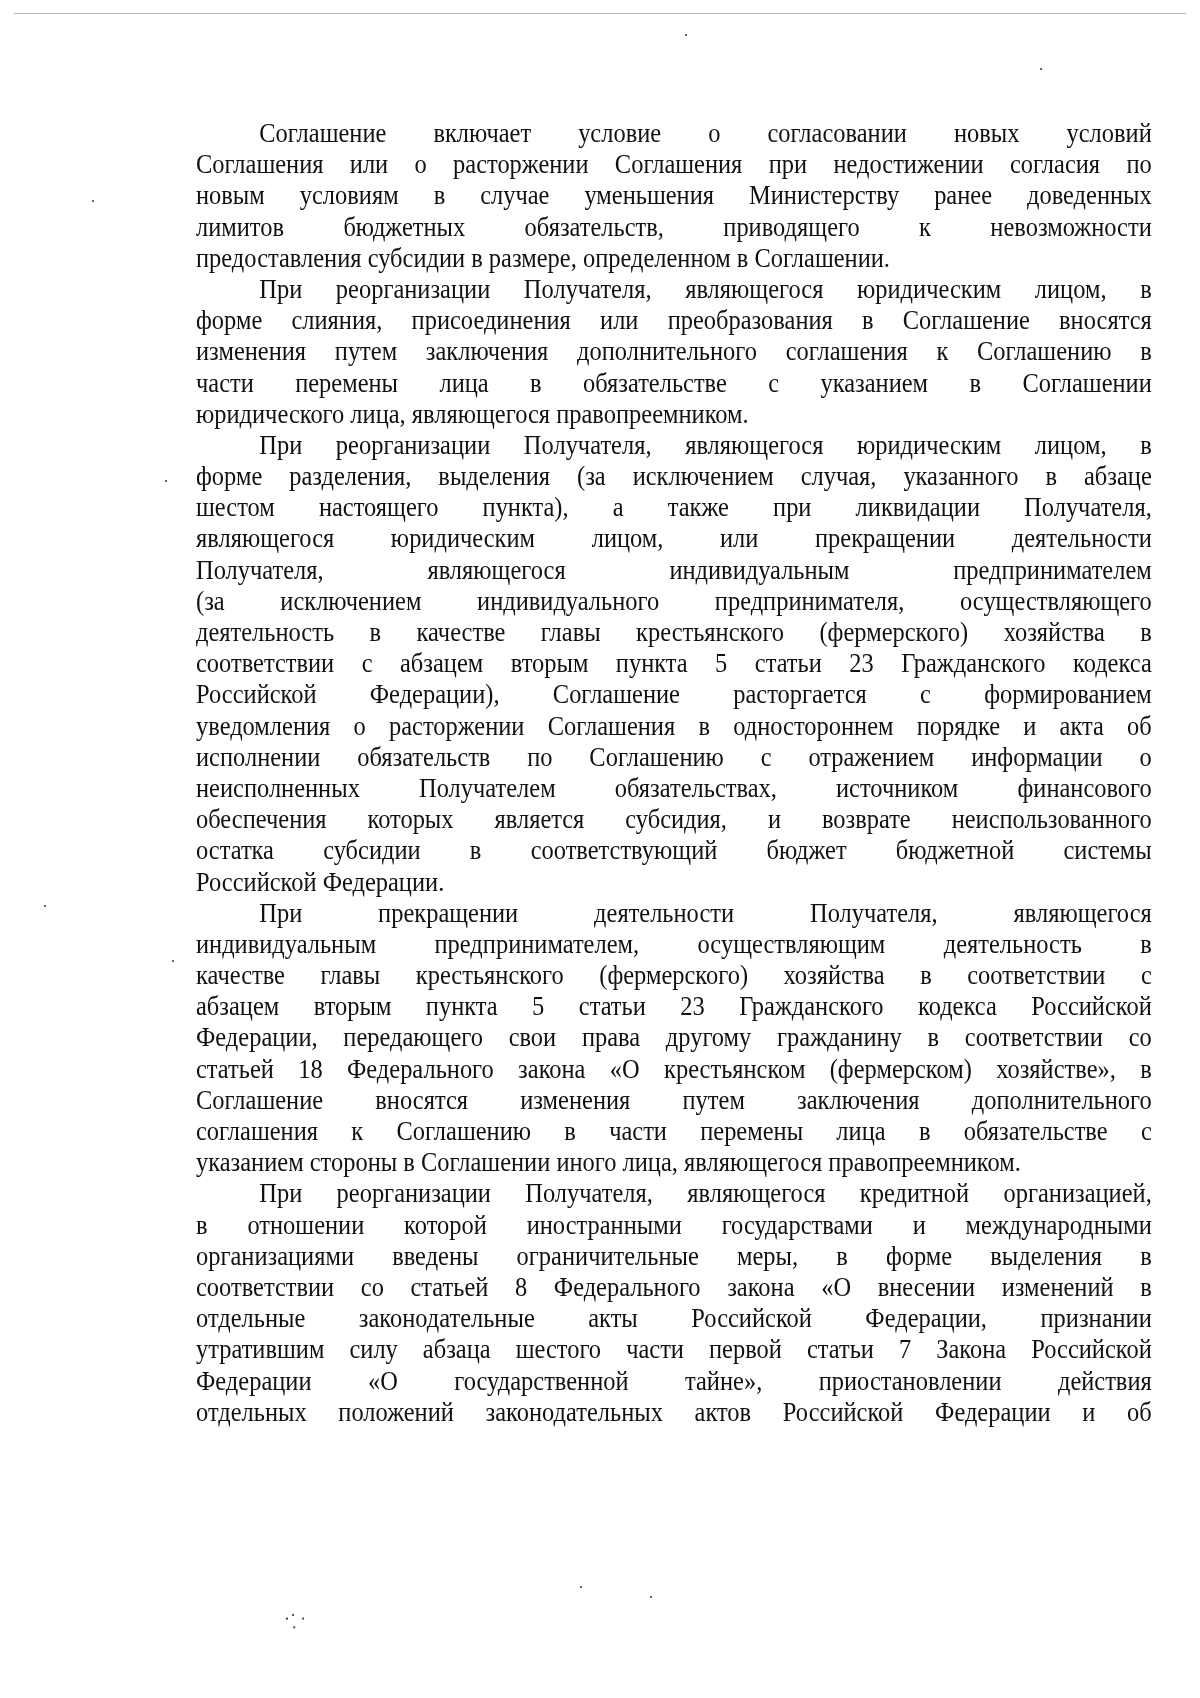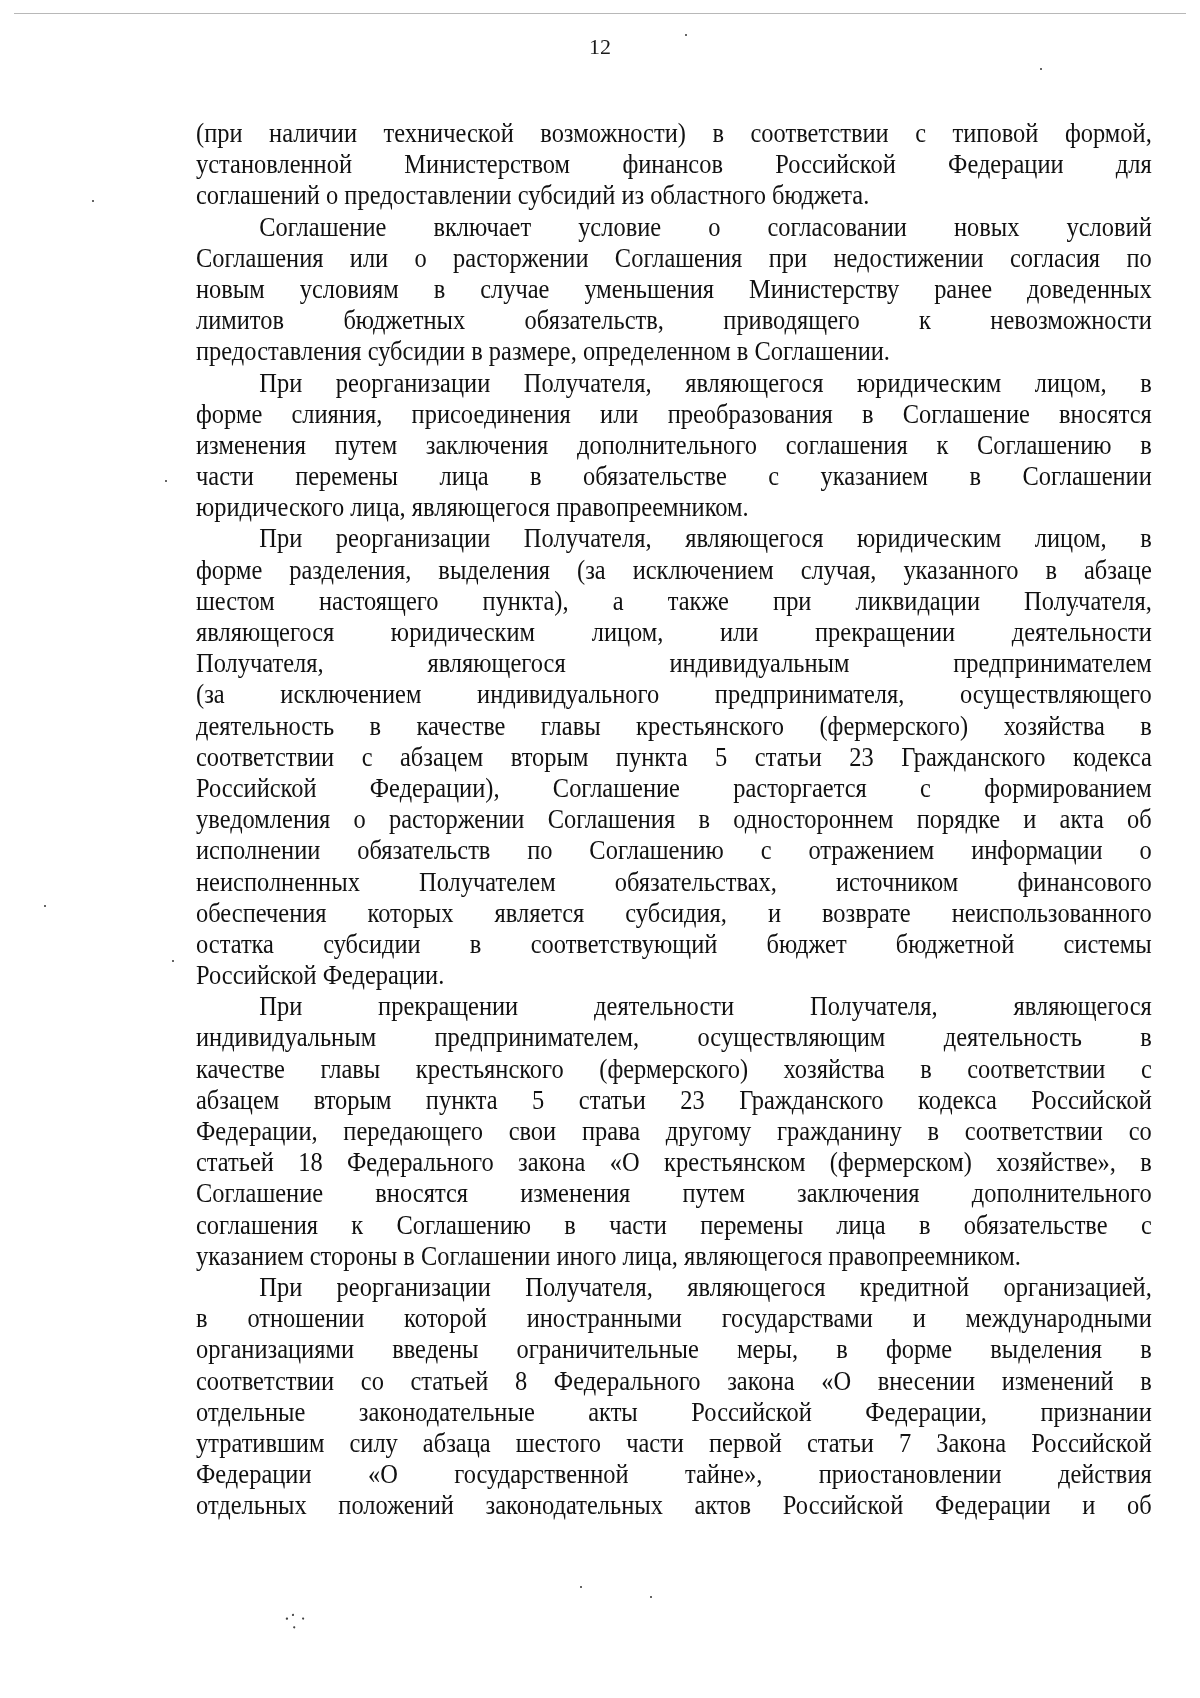--- a/index.html
+++ b/index.html
@@ -34,29 +34,23 @@
     font-family: "DejaVu Sans", sans-serif; font-size: 18px; color: #444;
     transform: rotate(20deg);
   }
 </style>
 </head>
 <body>
 
 <div class="page">
   <div class="top-edge"></div>
 
-  <div class="page-number">12</div>
 
   <div class="body-text">
 
-    <div>
-      <span class="line">(при наличии технической возможности) в соответствии с типовой формой,</span>
-      <span class="line">установленной Министерством финансов Российской Федерации для</span>
-      <span class="line last">соглашений о предоставлении субсидий из областного бюджета.</span>
-    </div>
 
     <div>
       <span class="line indent">Соглашение включает условие о согласовании новых условий</span>
       <span class="line">Соглашения или о расторжении Соглашения при недостижении согласия по</span>
       <span class="line">новым условиям в случае уменьшения Министерству ранее доведенных</span>
       <span class="line">лимитов бюджетных обязательств, приводящего к невозможности</span>
       <span class="line last">предоставления субсидии в размере, определенном в Соглашении.</span>
     </div>
 
     <div>

